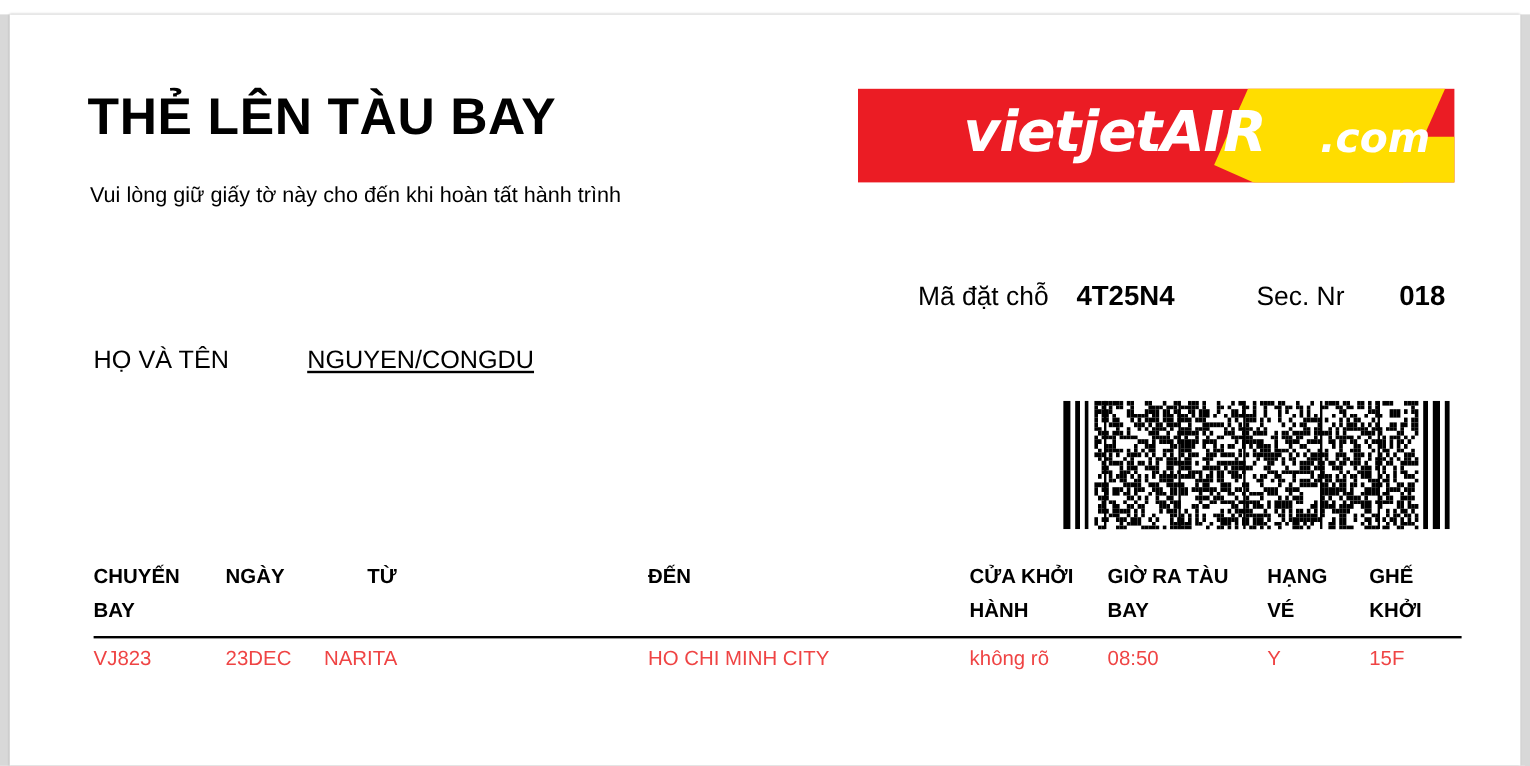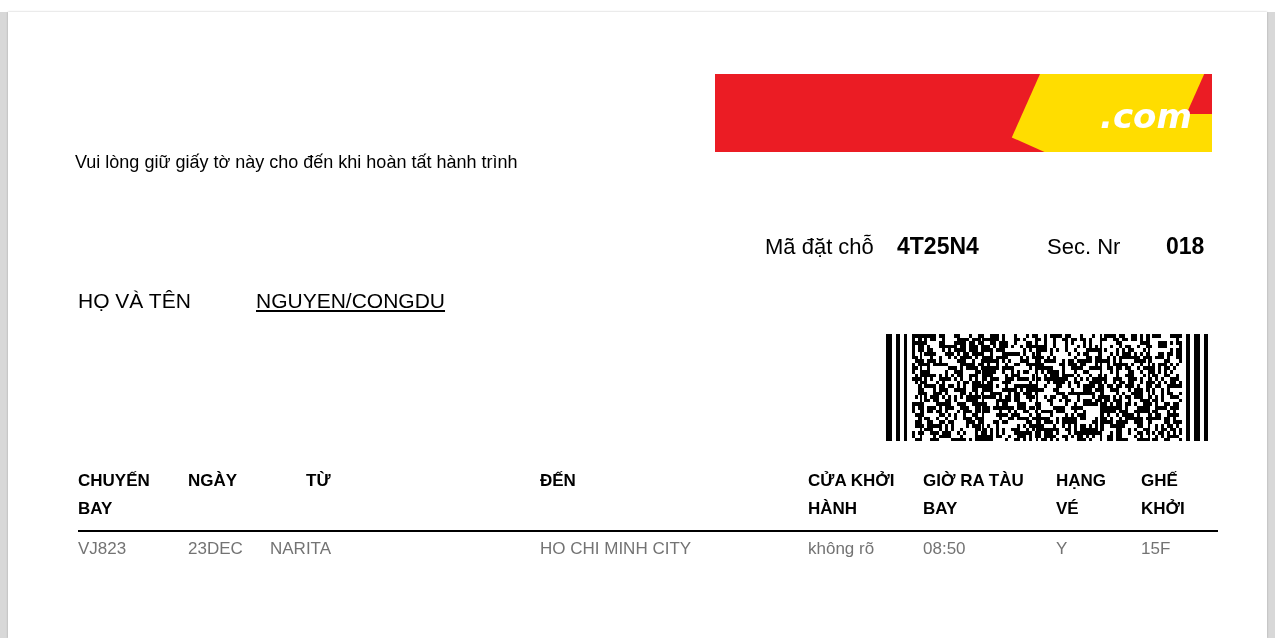--- a/index.html
+++ b/index.html
@@ -203,41 +203,45 @@
     position: absolute;
     font-size: 17px;
     font-weight: bold;
     color: #000;
     white-space: nowrap;
     line-height: 28px;
   }
   .td {
     position: absolute;
     font-size: 17px;
-    color: #737373;
+    color: #ef4444;
     white-space: nowrap;
   }
   .rule {
     position: absolute;
     background: #000;
     height: 2px;
   }
 </style>
 </head>
 <body>
 
 <div class="top-strip"></div>
 
 <div class="page">
 
+  <div class="title">THẺ LÊN TÀU BAY</div>
   <div class="subtitle">Vui lòng giữ giấy tờ này cho đến khi hoàn tất hành trình</div>
 
   <div class="logo">
     <div class="yellow-wedge"></div>
     <div class="yellow-wedge2"></div>
+    <div class="logo-text">
+      <span>vietjet</span><span class="air">AIR</span>
+    </div>
     <div class="logo-dotcom">.com</div>
   </div>
 
   <div class="pnr-label">Mã đặt chỗ</div>
   <div class="pnr-value">4T25N4</div>
   <div class="sec-label">Sec. Nr</div>
   <div class="sec-value">018</div>
 
   <div class="pax-label">HỌ VÀ TÊN</div>
   <div class="pax-name">NGUYEN/CONGDU</div>

